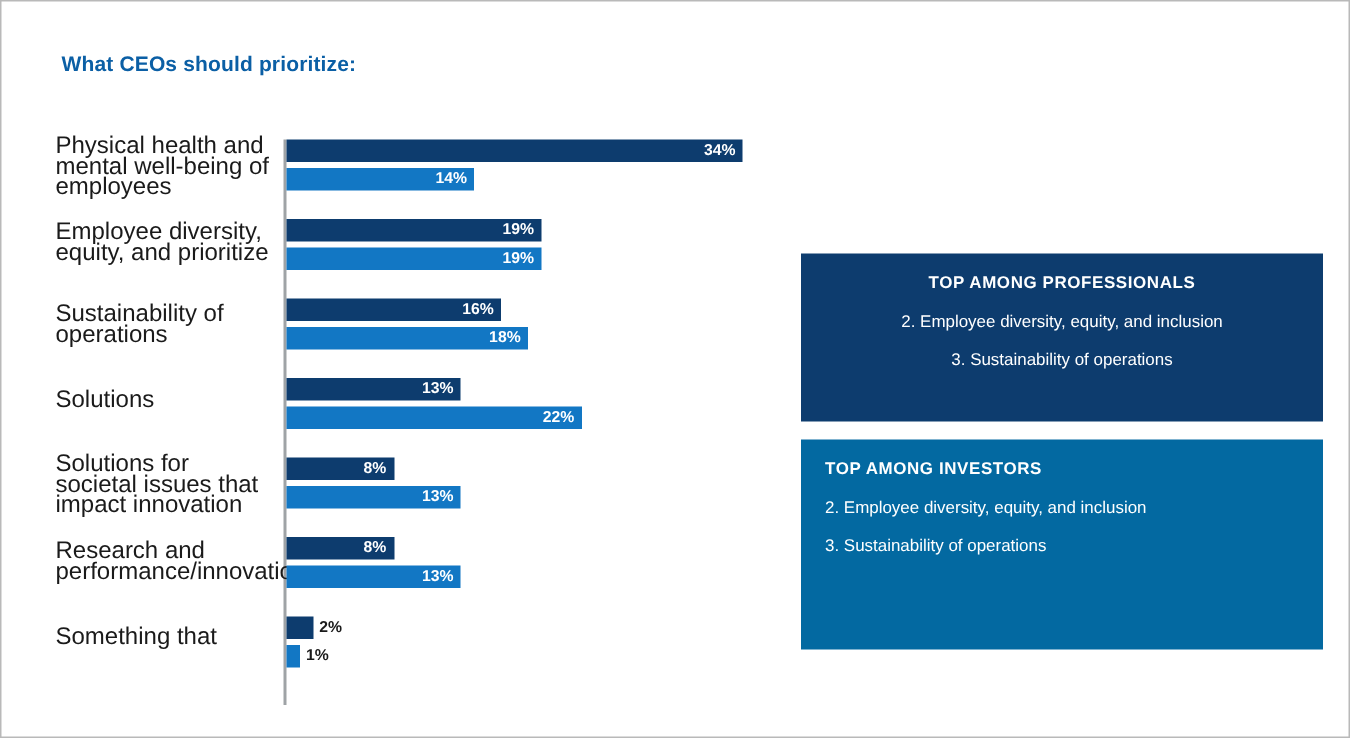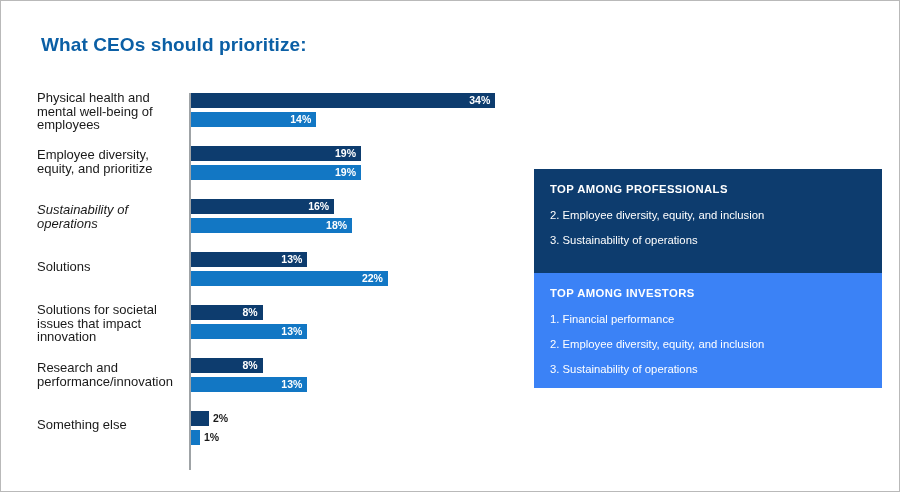--- a/index.html
+++ b/index.html
@@ -16,21 +16,21 @@
     height: 492px;
     background: #ffffff;
     border: 1px solid #b9b9b9;
     box-sizing: border-box;
     overflow: hidden;
   }
   #title {
     position: absolute;
     left: 40px;
     top: 33px;
-    font-size: 19px;
+    font-size: 14px;
     font-weight: bold;
     color: #0b5fa5;
     letter-spacing: 0.1px;
   }
 
   
   #chart {
     position: absolute;
     left: 36px;
     top: 92px;
@@ -48,21 +48,21 @@
   .cat-row {
     position: absolute;
     left: 0;
     width: 470px;
   }
   .cat-label {
     position: absolute;
     left: 0;
     width: 146px;
     text-align: left;
-    font-size: 13px;
+    font-size: 16px;
     line-height: 13.5px;
     color: #1a1a1a;
   }
   .bars {
     position: absolute;
     left: 154px;
     top: 0;
   }
   .bar {
     position: relative;
@@ -93,25 +93,26 @@
     position: absolute;
     left: 533px;
     width: 348px;
     box-sizing: border-box;
     padding: 14px 16px 16px 16px;
   }
   #panel-professionals {
     top: 168px;
     height: 112px;
     background: #0d3c6e;
+    text-align: center;
   }
   #panel-investors {
-    top: 272px;
-    height: 115px;
-    background: #3b82f6;
+    top: 292px;
+    height: 140px;
+    background: #0369a1;
   }
   .panel-title {
     font-size: 11.3px;
     font-weight: bold;
     color: #ffffff;
     letter-spacing: 0.4px;
     margin-bottom: 13px;
   }
   .panel-item {
     font-size: 11.3px;
@@ -151,21 +152,21 @@
               <div class="fill" style="width: 170.05px; background: rgb(13, 60, 110);"></div>
               <div class="val" style="left: 170.05px;">19%</div>
             </div>
             <div class="bar light">
               <div class="fill" style="width: 170.05px; background: rgb(18, 119, 196);"></div>
               <div class="val" style="left: 170.05px;">19%</div>
             </div>
           </div>
         </div>
         <div class="cat-row" style="top: 106px;">
-          <div class="cat-label" style="top: 4px; font-style: italic;">Sustainability of operations</div>
+          <div class="cat-label" style="top: 4px;">Sustainability of operations</div>
           <div class="bars">
             <div class="bar dark">
               <div class="fill" style="width: 143.2px; background: rgb(13, 60, 110);"></div>
               <div class="val" style="left: 143.2px;">16%</div>
             </div>
             <div class="bar light">
               <div class="fill" style="width: 161.1px; background: rgb(18, 119, 196);"></div>
               <div class="val" style="left: 161.1px;">18%</div>
             </div>
           </div>
@@ -203,21 +204,21 @@
               <div class="fill" style="width: 71.6px; background: rgb(13, 60, 110);"></div>
               <div class="val" style="left: 71.6px;">8%</div>
             </div>
             <div class="bar light">
               <div class="fill" style="width: 116.35px; background: rgb(18, 119, 196);"></div>
               <div class="val" style="left: 116.35px;">13%</div>
             </div>
           </div>
         </div>
         <div class="cat-row" style="top: 318px;">
-          <div class="cat-label" style="top: 7px;">Something else</div>
+          <div class="cat-label" style="top: 7px;">Something that</div>
           <div class="bars">
             <div class="bar dark">
               <div class="fill" style="width: 17.9px; background: rgb(13, 60, 110);"></div>
               <div class="val" style="transform: none; left: 21.9px; color: rgb(26, 26, 26); padding-right: 0px;">2%</div>
             </div>
             <div class="bar light">
               <div class="fill" style="width: 8.95px; background: rgb(18, 119, 196);"></div>
               <div class="val" style="transform: none; left: 12.95px; color: rgb(26, 26, 26); padding-right: 0px;">1%</div>
             </div>
           </div>
@@ -226,18 +227,17 @@
   </div>
 
   <div class="panel" id="panel-professionals">
     <div class="panel-title">TOP AMONG PROFESSIONALS</div>
     <div class="panel-item">2. Employee diversity, equity, and inclusion</div>
     <div class="panel-item">3. Sustainability of operations</div>
   </div>
 
   <div class="panel" id="panel-investors">
     <div class="panel-title">TOP AMONG INVESTORS</div>
-    <div class="panel-item">1. Financial performance</div>
     <div class="panel-item">2. Employee diversity, equity, and inclusion</div>
     <div class="panel-item">3. Sustainability of operations</div>
   </div>
 
 </div>
 
 </body></html>

